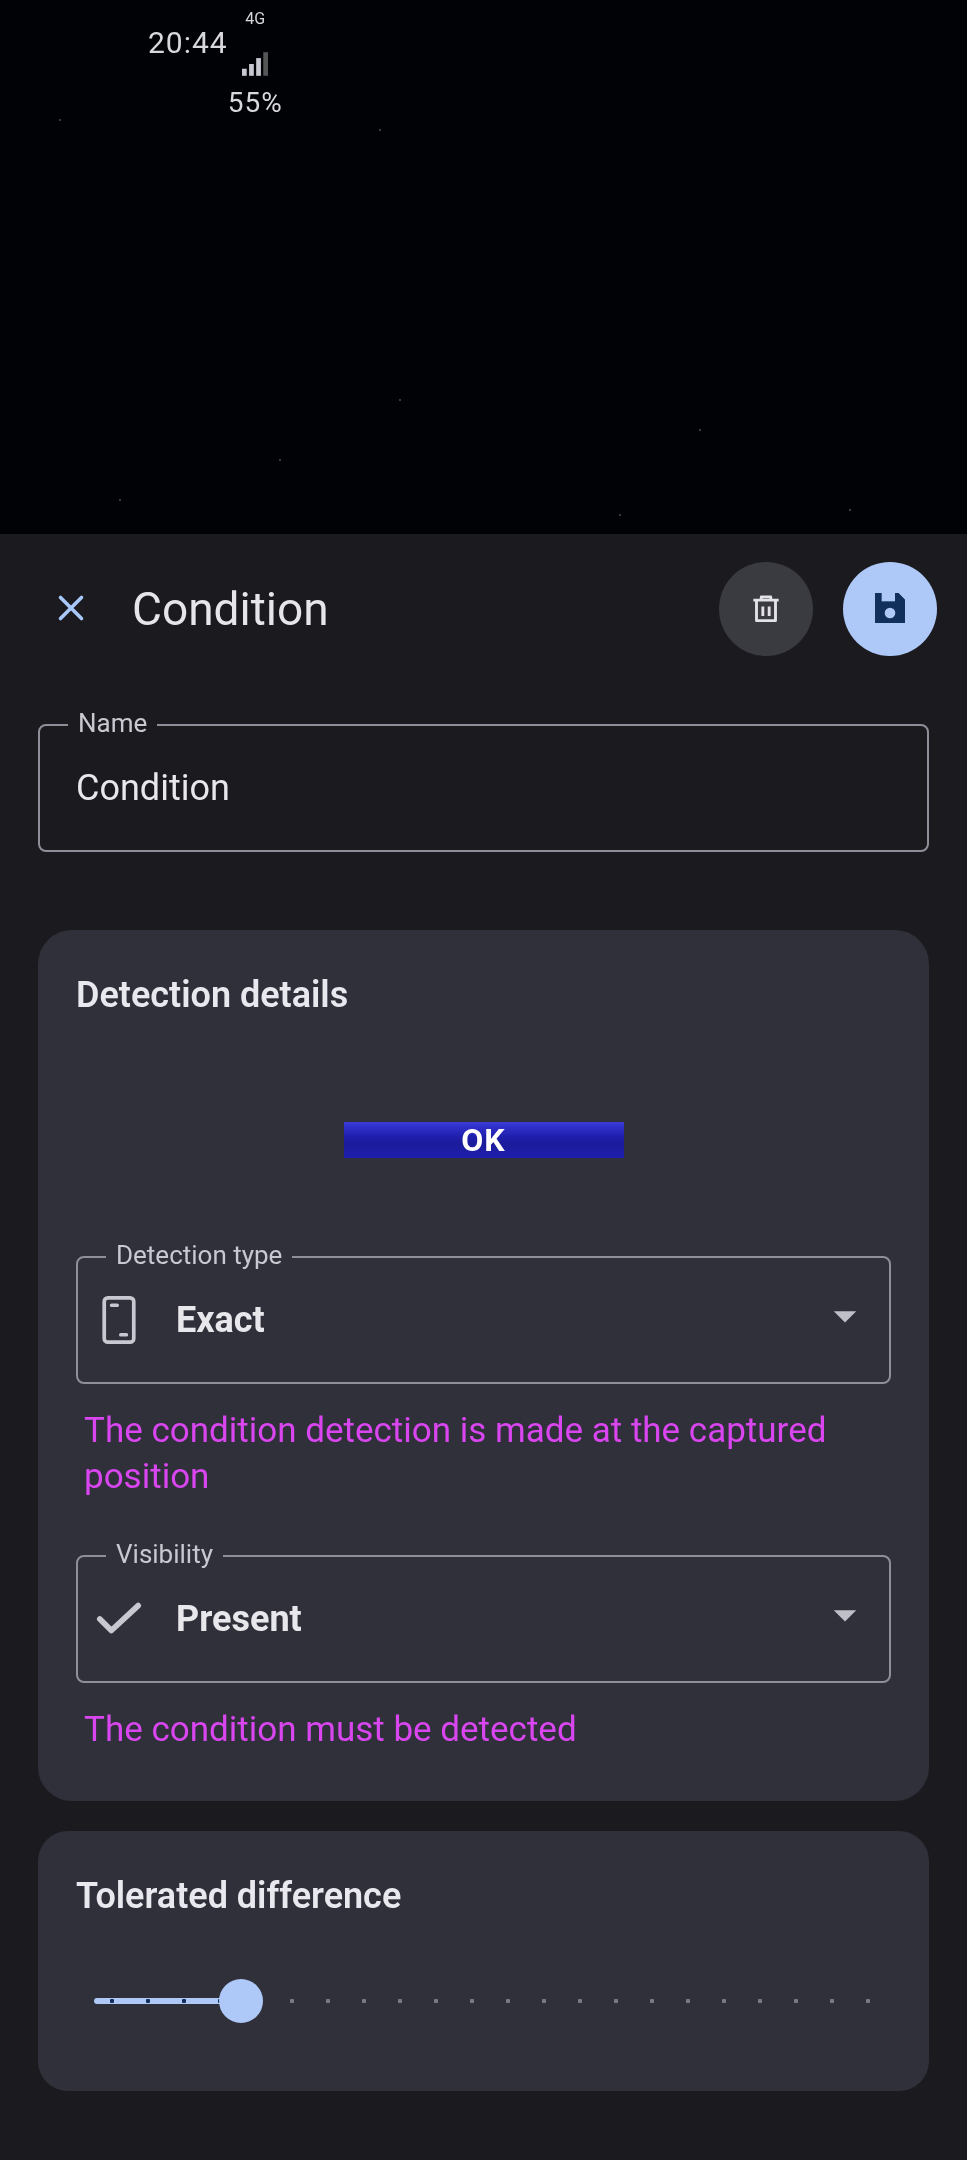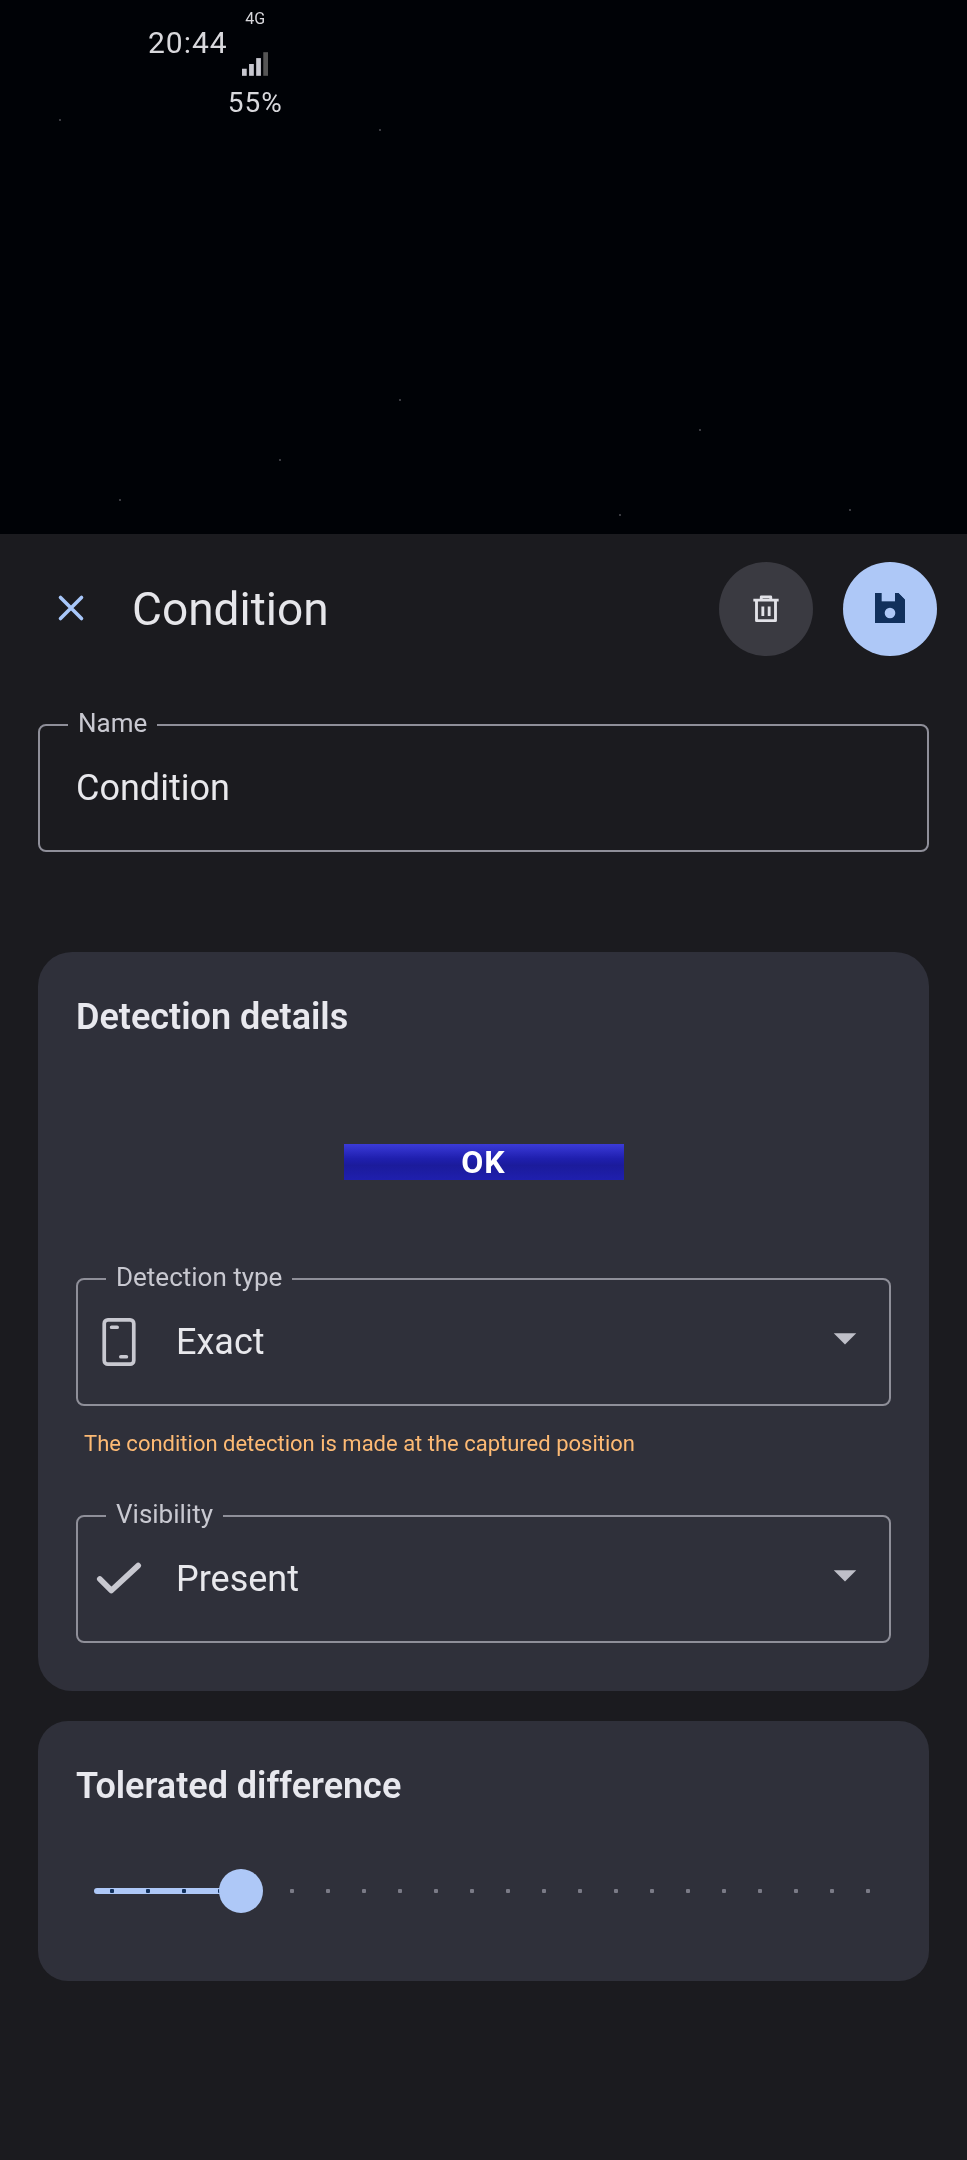--- a/index.html
+++ b/index.html
@@ -119,21 +119,21 @@
     color: #e8e8ec;
     font-size: 36px;
     width: 100%;
     font-family: inherit;
   }
 
   
   .card {
     background: #2f303a;
     border-radius: 34px;
-    margin-top: 100px;
+    margin-top: 78px;
     padding: 44px 38px 48px 38px;
   }
   .card:first-of-type { margin-top: 66px; }
   .card-title {
     font-size: 36px;
     font-weight: 600;
     color: #e8e8ee;
     margin-bottom: 8px;
   }
 
@@ -181,27 +181,28 @@
     width: 46px; height: 46px;
     color: #c8c8d0;
     display: flex; align-items: center; justify-content: center;
     flex-shrink: 0;
   }
   .ofield .value {
     font-size: 36px;
     color: #e8e8ec;
     margin-left: 34px;
     flex: 1;
+    font-weight: bold;
   }
   .ofield .chevron {
     color: #bfbfc8;
   }
   .helper {
-    font-size: 22px;
-    color: #fdba74;
+    font-size: 35px;
+    color: #d946ef;
     line-height: 1.3;
     padding: 24px 8px 0 8px;
   }
   .ofield.visibility { margin-top: 56px; }
 
   
   .slider-card {
     background: #2f303a;
     border-radius: 30px;
     margin-top: 30px;
@@ -346,20 +347,21 @@
             <path d="M2 9 L8 15 L22 2"></path>
           </svg>
         </span>
         <span class="value">Present</span>
         <span class="chevron">
           <svg width="28" height="18" viewBox="0 0 12 8">
               <path d="M1 1 L6 6 L11 1 Z" fill="#bfbfc8"></path>
             </svg>
         </span>
       </div>
+      <div class="helper">The condition must be detected</div>
     </div>
 
     <div class="slider-card">
       <div class="card-title">Tolerated difference</div>
       <div class="slider-track-wrap">
         <div class="slider-track">
           <div class="slider-fill" id="slider-fill" style="width: 18%;"></div>
         </div>
         <div class="slider-thumb" id="slider-thumb" style="left: calc(18% + 18px);"></div>
       </div>

